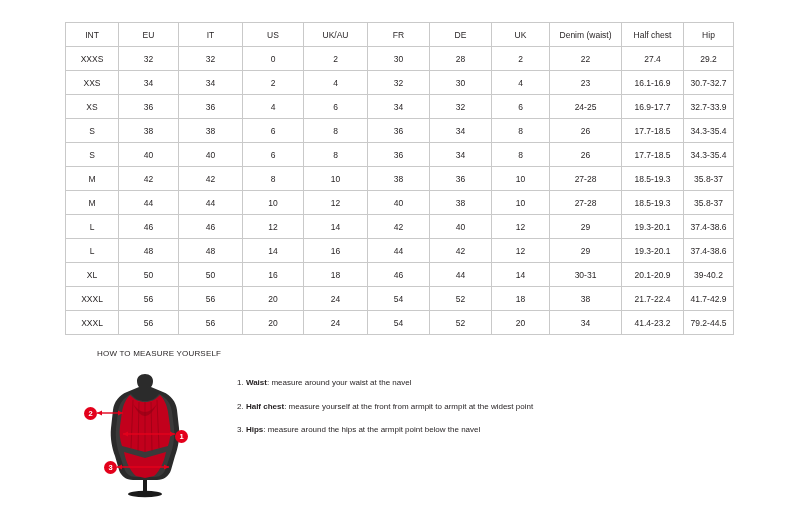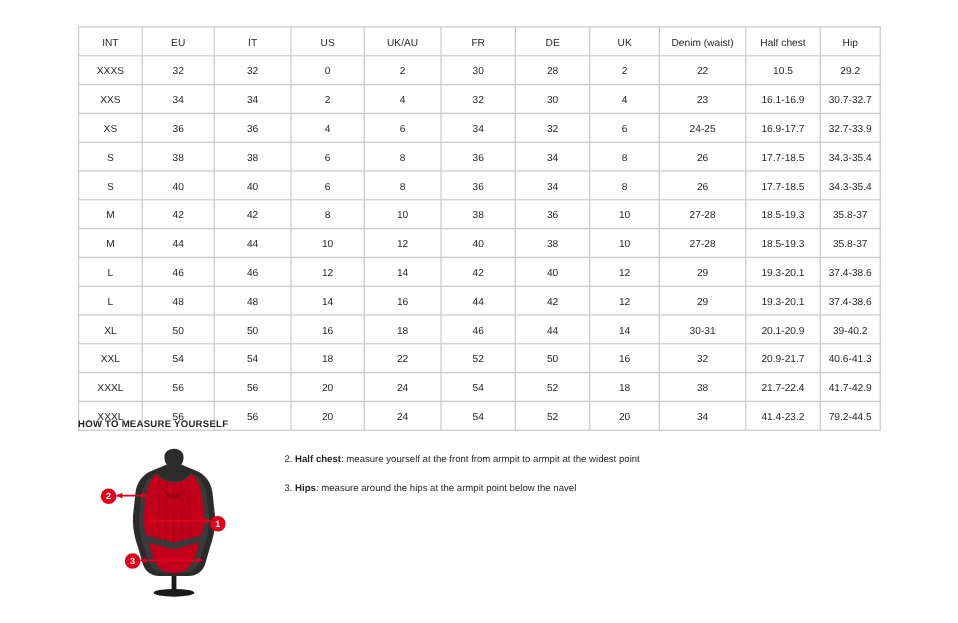--- a/index.html
+++ b/index.html
@@ -65,24 +65,25 @@
   }
   
   .measure-section {
     position: absolute;
     left: 65px;
     top: 349px;
     width: 670px;
   }
   .measure-title {
     font-size: 8px;
-    font-weight: bold;
+    font-weight: normal;
     letter-spacing: 0.2px;
     color: #231f20;
     margin-bottom: 10px;
+    margin-left: 32px;
   }
   .measure-body {
     position: relative;
     display: flex;
     align-items: flex-start;
   }
   .figure-col {
     position: relative;
     width: 130px;
     height: 130px;
@@ -160,21 +161,21 @@
         <tr>
           <td>XXXS</td>
           <td>32</td>
           <td>32</td>
           <td>0</td>
           <td>2</td>
           <td>30</td>
           <td>28</td>
           <td>2</td>
           <td>22</td>
-          <td class="left-pad">10.5</td>
+          <td class="left-pad">27.4</td>
           <td class="left-pad">29.2</td>
         </tr>
         <tr>
           <td>XXS</td>
           <td>34</td>
           <td>34</td>
           <td>2</td>
           <td>4</td>
           <td>32</td>
           <td>30</td>
@@ -281,33 +282,20 @@
           <td>16</td>
           <td>18</td>
           <td>46</td>
           <td>44</td>
           <td>14</td>
           <td>30-31</td>
           <td class="left-pad">20.1-20.9</td>
           <td class="left-pad">39-40.2</td>
         </tr>
         <tr>
-          <td>XXL</td>
-          <td>54</td>
-          <td>54</td>
-          <td>18</td>
-          <td>22</td>
-          <td>52</td>
-          <td>50</td>
-          <td>16</td>
-          <td>32</td>
-          <td class="left-pad">20.9-21.7</td>
-          <td class="left-pad">40.6-41.3</td>
-        </tr>
-        <tr>
           <td>XXXL</td>
           <td>56</td>
           <td>56</td>
           <td>20</td>
           <td>24</td>
           <td>54</td>
           <td>52</td>
           <td>18</td>
           <td>38</td>
           <td class="left-pad">21.7-22.4</td>
@@ -386,20 +374,23 @@
           <polygon points="86,99 81,96.6 81,101.4" fill="#e3001b"></polygon>
         </svg>
 
         <div class="bullet b1">1</div>
         <div class="bullet b2">2</div>
         <div class="bullet b3">3</div>
       </div>
 
       <div class="text-col">
         <div class="measure-line">
+          <span>1. </span><b>Waist</b><span>: measure around your waist at the navel</span>
+        </div>
+        <div class="measure-line">
           <span>2. </span><b>Half chest</b><span>: measure yourself at the front from armpit to armpit at the widest point</span>
         </div>
         <div class="measure-line">
           <span>3. </span><b>Hips</b><span>: measure around the hips at the armpit point below the navel</span>
         </div>
       </div>
 
     </div>
   </div>
 

